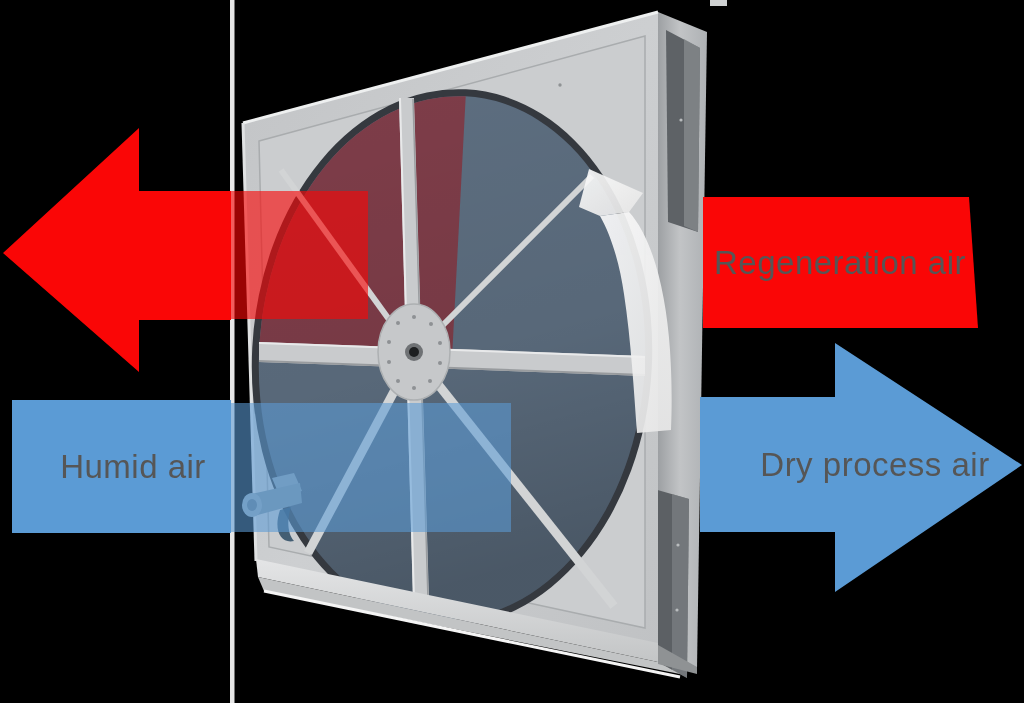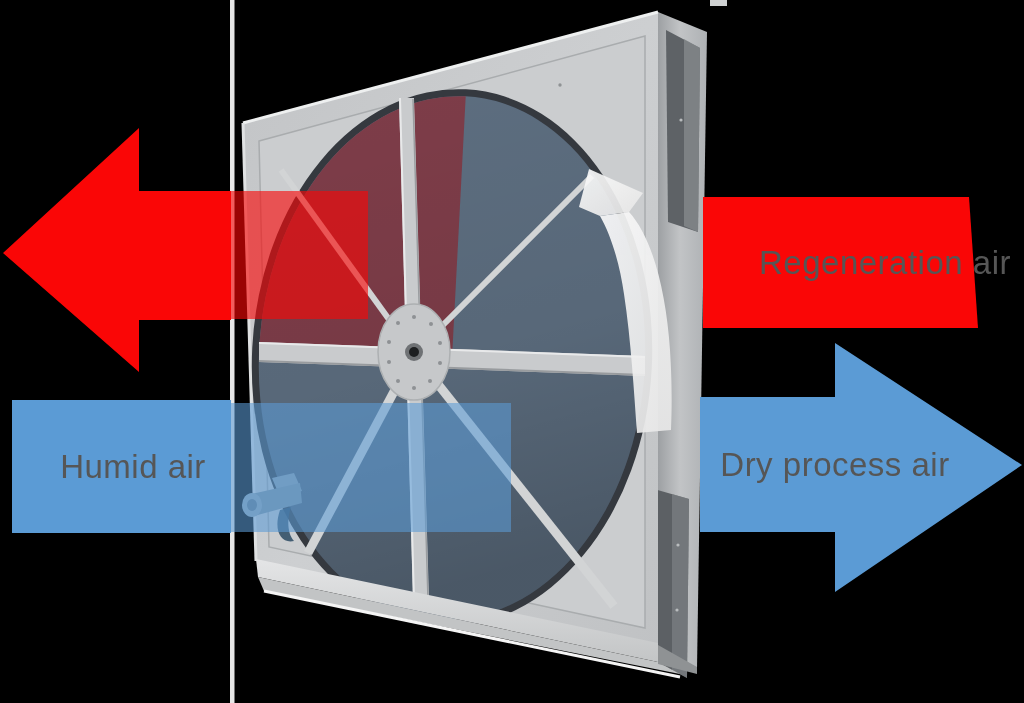--- a/index.html
+++ b/index.html
@@ -10,23 +10,23 @@
     background:#000;
     font-family:"Liberation Sans", sans-serif;
   }
   .stage svg{position:absolute;left:0;top:0;}
   .flow-label{
     position:absolute;
     display:flex;align-items:center;justify-content:center;
     font-size:33px;line-height:1;letter-spacing:0.5px;
     pointer-events:none;white-space:nowrap;
   }
-  #label-regen{left:703px;top:197px;width:274px;height:131px;padding-left:45px;}
+  #label-regen{left:703px;top:197px;width:274px;height:131px;}
   #label-humid{left:12px;top:400px;width:242px;height:133px;}
-  #label-dry{left:700px;top:397px;width:270px;height:135px;}
+  #label-dry{left:740px;top:397px;width:270px;height:135px;}
 </style>
 </head>
 <body>
 
 <div class="stage">
 
   <svg width="1024" height="703" viewBox="0 0 1024 703">
     <defs>
       <linearGradient id="sideGrad" x1="0" y1="0" x2="1" y2="0">
         <stop offset="0" stop-color="#9da0a3"></stop>

